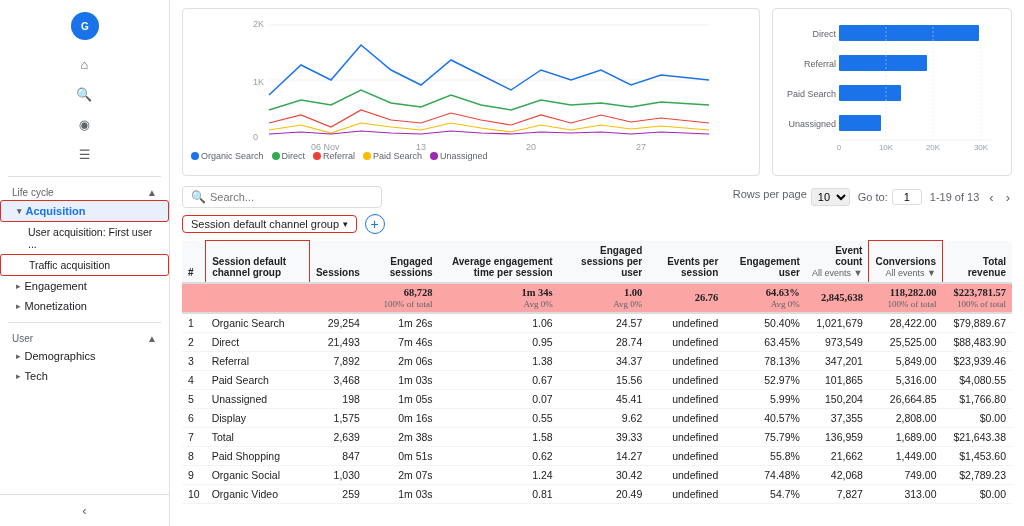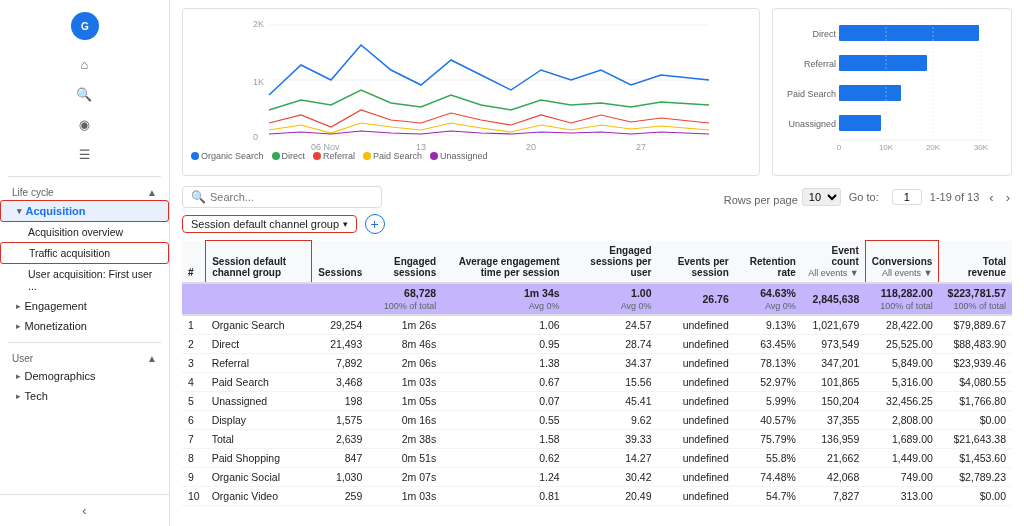--- a/index.html
+++ b/index.html
@@ -68,23 +68,23 @@
     
     .table-area { flex: 1; overflow-y: auto; padding: 0 12px 8px 12px; }
     .table-toolbar {
       display: flex; align-items: center; gap: 8px; padding: 6px 0 4px 0;
     }
     .search-box {
       display: flex; align-items: center; border: 1px solid #dadce0; border-radius: 4px;
       padding: 3px 8px; gap: 4px; flex: 1; max-width: 200px;
     }
     .search-box input { border: none; outline: none; font-size: 11px; width: 100%; background: transparent; }
-    .rows-per-page { display: flex; align-items: flex-end; gap: 4px; margin-left: auto; font-size: 11px; color: #5f6368; }
+    .rows-per-page { display: flex; align-items: flex-start; gap: 4px; margin-left: auto; font-size: 11px; color: #5f6368; }
     .rows-per-page select { border: 1px solid #dadce0; border-radius: 3px; font-size: 11px; padding: 1px 2px; }
-    .goto { display: flex; align-items: center; gap: 13px; font-size: 11px; color: #5f6368; }
+    .goto { display: flex; align-items: center; gap: 4px; font-size: 11px; color: #5f6368; }
     .goto input { width: 30px; border: 1px solid #dadce0; border-radius: 3px; text-align: center; font-size: 11px; padding: 1px 2px; }
     .pagination-info { font-size: 11px; color: #5f6368; }
     .pagination-btn { background: none; border: none; cursor: pointer; color: #5f6368; font-size: 13px; padding: 0 2px; }
 
     .filter-row { display: flex; align-items: center; gap: 8px; padding: 2px 0 6px 0; }
     .filter-chip {
       border: 1.5px solid #d93025; border-radius: 4px; padding: 2px 8px;
       font-size: 11px; color: #202124; display: flex; align-items: center; gap: 4px; cursor: pointer;
     }
     .filter-chip .chevron { font-size: 9px; }
@@ -93,21 +93,21 @@
     table { width: 100%; border-collapse: collapse; font-size: 10.5px; }
     th {
       background: #f8f9fa; border-bottom: 1px solid #dadce0;
       padding: 4px 6px; text-align: right; font-weight: 600; color: #202124;
       font-size: 10px; position: sticky; top: 16px; z-index: 2;
       vertical-align: bottom;
     }
     th.left { text-align: left; }
     td { border-bottom: 1px solid #f1f3f4; padding: 3px 6px; text-align: right; color: #202124; }
     td.left { text-align: left; }
-    .total-row td { font-weight: 700; background: #c4b5fd; border-top: 2px solid #dadce0; border-bottom: 2px solid #dadce0; }
+    .total-row td { font-weight: 700; background: #fca5a5; border-top: 2px solid #dadce0; border-bottom: 2px solid #dadce0; font-family: Liberation Serif, serif; }
     .th-sub { font-size: 9px; color: #5f6368; font-weight: normal; }
     .conversions-header { border: 1.5px solid #d93025; border-radius: 3px; margin-left: 12px; }
     .channel-col { border: 1.5px solid #d93025; border-radius: 3px; }
 
     
     svg { overflow: visible; }
     .axis-label { font-size: 9px; fill: #9aa0a6; }
   </style>
 </head>
 <body>
@@ -132,27 +132,24 @@
   <div class="sidebar-section-label">
     <span>Life cycle</span>
     <span style="cursor:pointer">▲</span>
   </div>
 
   <div class="sidebar-item active highlight">
     <span class="sidebar-expand-icon">▾</span>
     <span>Acquisition</span>
   </div>
   <div class="sidebar-item sub">
-    <span>Acquisition overview</span>
+    <span>User acquisition: First user ...</span>
   </div>
   <div class="sidebar-item sub highlight">
     <span>Traffic acquisition</span>
-  </div>
-  <div class="sidebar-item sub">
-    <span>User acquisition: First user ...</span>
   </div>
 
   <div class="sidebar-item">
     <span class="sidebar-expand-icon">▸</span>
     <span>Engagement</span>
   </div>
   <div class="sidebar-item">
     <span class="sidebar-expand-icon">▸</span>
     <span>Monetization</span>
   </div>
@@ -295,21 +292,21 @@
         <tr>
           <th class="left">#</th>
           <th class="left channel-col" style="border:1.5px solid #d93025;">
             Session default channel group
           </th>
           <th>Sessions</th>
           <th>Engaged sessions</th>
           <th>Average engagement time per session</th>
           <th>Engaged sessions per user</th>
           <th>Events per session</th>
-          <th>Retention rate</th>
+          <th>Engagement user</th>
           <th>Event count<br><span class="th-sub">All events ▼</span></th>
           <th class="conversions-header" style="border:1.5px solid #d93025;">
             Conversions<br><span class="th-sub">All events ▼</span>
           </th>
           <th>Total revenue</th>
         </tr>
       </thead>
       <tbody id="table-body">
 
         <tr class="total-row">
@@ -326,30 +323,30 @@
           <td>$223,781.57<br><span style="font-size:9px;color:#5f6368;font-weight:normal">100% of total</span></td>
         </tr>
       <tr>
     <td class="left">1</td>
     <td class="left">Organic Search</td>
     <td>29,254</td>
     <td>1m 26s</td>
     <td>1.06</td>
     <td>24.57</td>
     <td>undefined</td>
-    <td>9.13%</td>
+    <td>50.40%</td>
     <td>1,021,679</td>
     <td>28,422.00</td>
     <td>$79,889.67</td>
   </tr>
           <tr>
     <td class="left">2</td>
     <td class="left">Direct</td>
     <td>21,493</td>
-    <td>8m 46s</td>
+    <td>7m 46s</td>
     <td>0.95</td>
     <td>28.74</td>
     <td>undefined</td>
     <td>63.45%</td>
     <td>973,549</td>
     <td>25,525.00</td>
     <td>$88,483.90</td>
   </tr>
           <tr>
     <td class="left">3</td>
@@ -380,21 +377,21 @@
           <tr>
     <td class="left">5</td>
     <td class="left">Unassigned</td>
     <td>198</td>
     <td>1m 05s</td>
     <td>0.07</td>
     <td>45.41</td>
     <td>undefined</td>
     <td>5.99%</td>
     <td>150,204</td>
-    <td>32,456.25</td>
+    <td>26,664.85</td>
     <td>$1,766.80</td>
   </tr>
           <tr>
     <td class="left">6</td>
     <td class="left">Display</td>
     <td>1,575</td>
     <td>0m 16s</td>
     <td>0.55</td>
     <td>9.62</td>
     <td>undefined</td>

